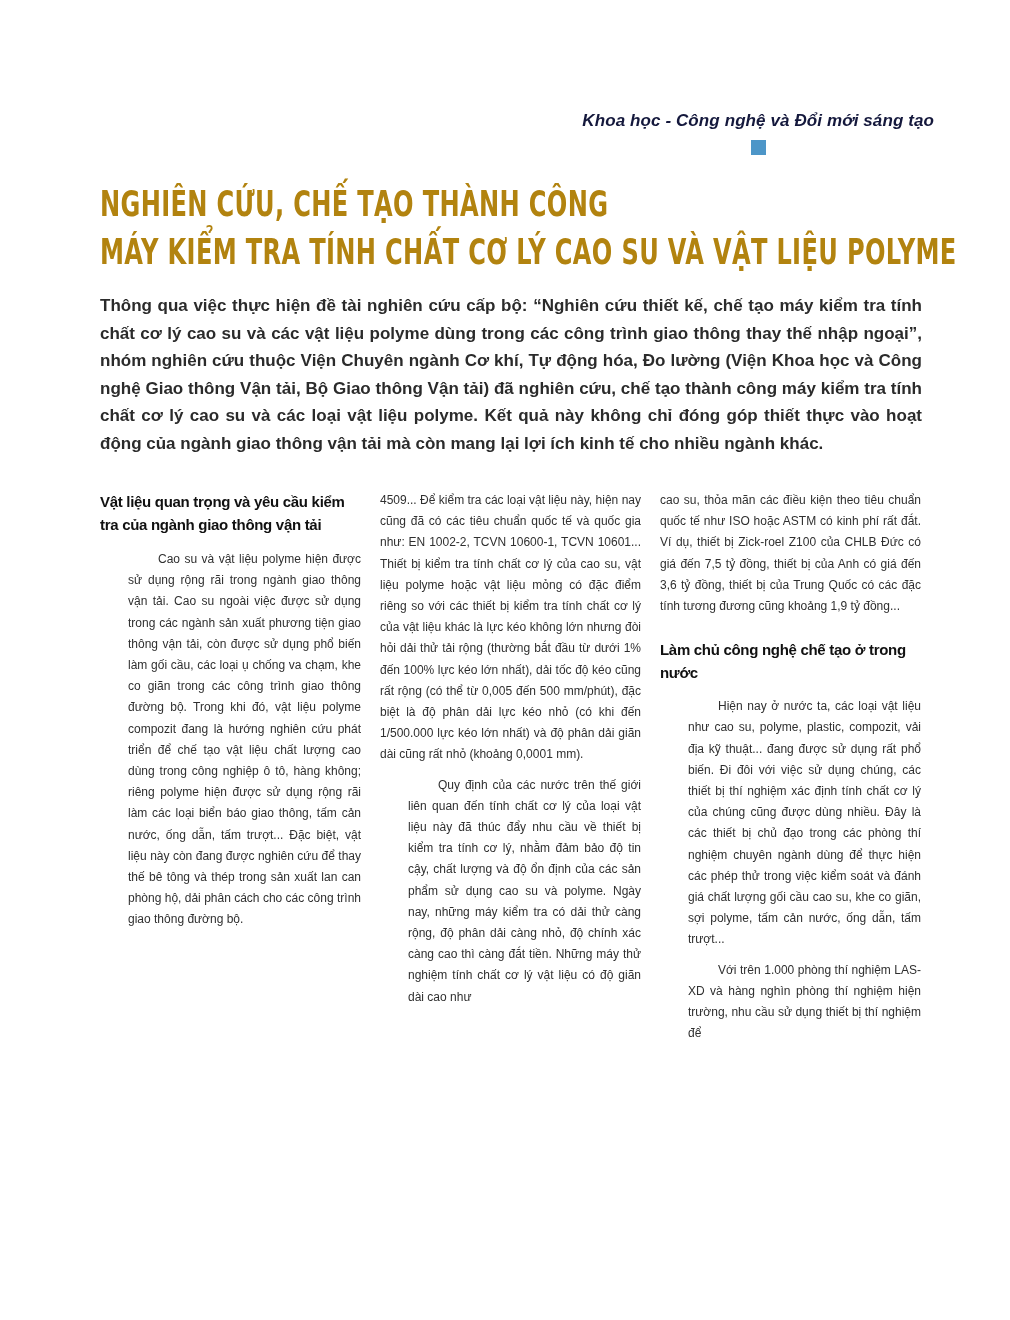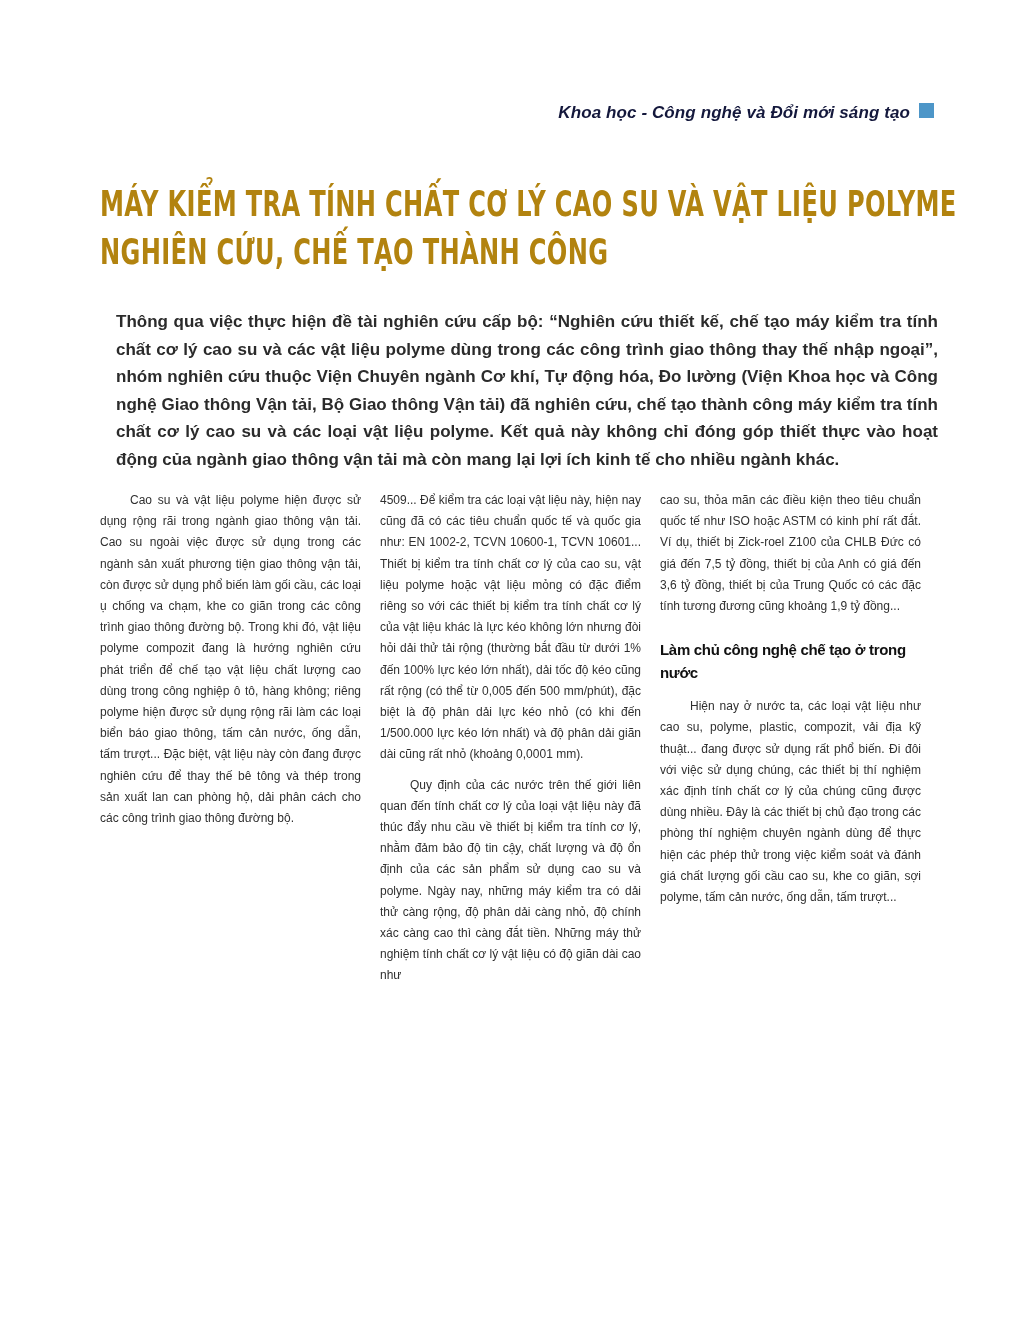--- a/index.html
+++ b/index.html
@@ -3,76 +3,78 @@
 <meta charset="utf-8">
 <style>
   html,body{margin:0;padding:0;}
   body{
     width:1010px;height:1320px;background:#ffffff;position:relative;overflow:hidden;
     font-family:"Liberation Sans", sans-serif;color:#2d2d2d;
   }
   .page{position:absolute;inset:0;background:#fff;}
 
   
-  .header{position:absolute;top:103px;right:76px;display:flex;gap:9px;}
+  .header{position:absolute;top:111px;right:76px;display:flex;align-items:center;gap:9px;flex-direction:column;}
   .header-text{font-size:17px;font-weight:bold;font-style:italic;color:#14183c;letter-spacing:.1px;}
   .header-square{width:15px;height:15px;background:#4d96c8;display:inline-block;}
 
   
   .title{position:absolute;left:100px;top:180px;width:900px;color:#b2830f;}
   .title-line{height:48px;line-height:48px;white-space:nowrap;}
   .condense{display:inline-block;transform:scaleX(.67);transform-origin:0 50%;
     font-size:36px;font-weight:800;letter-spacing:.5px;font-family:"DejaVu Sans", sans-serif;}
 
   
-  .lead{position:absolute;left:100px;top:292px;width:822px;margin:16px;
+  .lead{position:absolute;left:100px;top:292px;width:822px;margin:0;
     font-size:17px;font-weight:bold;line-height:27.5px;text-align:justify;color:#2b2b2b;}
 
   
   .columns{position:absolute;left:100px;top:490px;width:822px;height:708px;
     display:flex;gap:19px;overflow:hidden;}
   .col{width:261px;flex:0 0 261px;overflow:hidden;}
   .col-heading{margin:0 0 13px 0;font-size:15px;font-weight:800;line-height:23px;
     color:#111111;letter-spacing:-.3px;}
   .col-heading.mid{margin-top:21px;margin-bottom:12px;}
   .body-para{margin:0 0 9px 0;font-size:12px;line-height:21.2px;text-align:justify;color:#2f2f2f;}
-  .body-para.indent{text-indent:30px;}
+  .body-para.indent{text-indent:30px;margin-left:28px;}
 
   
   .footer{position:absolute;left:0;top:1220px;width:1010px;height:100px;}
 </style>
 </head>
 <body>
 
 <div class="page">
 
   <div class="header">
     <span class="header-text">Khoa học - Công nghệ và Đổi mới sáng tạo</span>
     <span class="header-square"></span>
   </div>
 
   <div class="title">
+    <div class="title-line"><span class="condense">NGHIÊN CỨU, CHẾ TẠO THÀNH CÔNG</span></div>
     <div class="title-line"><span class="condense">MÁY KIỂM TRA TÍNH CHẤT CƠ LÝ CAO SU VÀ VẬT LIỆU POLYME</span></div>
-    <div class="title-line"><span class="condense">NGHIÊN CỨU, CHẾ TẠO THÀNH CÔNG</span></div>
   </div>
 
   <p class="lead">Thông qua việc thực hiện đề tài nghiên cứu cấp bộ: “Nghiên cứu thiết kế, chế tạo máy kiểm tra tính chất cơ lý cao su và các vật liệu polyme dùng trong các công trình giao thông thay thế nhập ngoại”, nhóm nghiên cứu thuộc Viện Chuyên ngành Cơ khí, Tự động hóa, Đo lường (Viện Khoa học và Công nghệ Giao thông Vận tải, Bộ Giao thông Vận tải) đã nghiên cứu, chế tạo thành công máy kiểm tra tính chất cơ lý cao su và các loại vật liệu polyme. Kết quả này không chỉ đóng góp thiết thực vào hoạt động của ngành giao thông vận tải mà còn mang lại lợi ích kinh tế cho nhiều ngành khác.</p>
 
   <div class="columns">
     <div class="col">
+      <h3 class="col-heading">Vật liệu quan trọng và yêu cầu kiểm tra của ngành giao thông vận tải</h3>
       <p class="body-para indent">Cao su và vật liệu polyme hiện được sử dụng rộng rãi trong ngành giao thông vận tải. Cao su ngoài việc được sử dụng trong các ngành sản xuất phương tiện giao thông vận tải, còn được sử dụng phổ biến làm gối cầu, các loại ụ chống va chạm, khe co giãn trong các công trình giao thông đường bộ. Trong khi đó, vật liệu polyme compozit đang là hướng nghiên cứu phát triển để chế tạo vật liệu chất lượng cao dùng trong công nghiệp ô tô, hàng không; riêng polyme hiện được sử dụng rộng rãi làm các loại biển báo giao thông, tấm cản nước, ống dẫn, tấm trượt... Đặc biệt, vật liệu này còn đang được nghiên cứu để thay thế bê tông và thép trong sản xuất lan can phòng hộ, dải phân cách cho các công trình giao thông đường bộ.</p>
     </div>
     <div class="col">
       <p class="body-para">4509... Để kiểm tra các loại vật liệu này, hiện nay cũng đã có các tiêu chuẩn quốc tế và quốc gia như: EN 1002-2, TCVN 10600-1, TCVN 10601... Thiết bị kiểm tra tính chất cơ lý của cao su, vật liệu polyme hoặc vật liệu mỏng có đặc điểm riêng so với các thiết bị kiểm tra tính chất cơ lý của vật liệu khác là lực kéo không lớn nhưng đòi hỏi dải thử tải rộng (thường bắt đầu từ dưới 1% đến 100% lực kéo lớn nhất), dải tốc độ kéo cũng rất rộng (có thể từ 0,005 đến 500 mm/phút), đặc biệt là độ phân dải lực kéo nhỏ (có khi đến 1/500.000 lực kéo lớn nhất) và độ phân dải giãn dài cũng rất nhỏ (khoảng 0,0001 mm).</p>
       <p class="body-para indent">Quy định của các nước trên thế giới liên quan đến tính chất cơ lý của loại vật liệu này đã thúc đẩy nhu cầu về thiết bị kiểm tra tính cơ lý, nhằm đảm bảo độ tin cậy, chất lượng và độ ổn định của các sản phẩm sử dụng cao su và polyme. Ngày nay, những máy kiểm tra có dải thử càng rộng, độ phân dải càng nhỏ, độ chính xác càng cao thì càng đắt tiền. Những máy thử nghiệm tính chất cơ lý vật liệu có độ giãn dài cao như</p>
     </div>
     <div class="col">
       <p class="body-para">cao su, thỏa mãn các điều kiện theo tiêu chuẩn quốc tế như ISO hoặc ASTM có kinh phí rất đắt. Ví dụ, thiết bị Zick-roel Z100 của CHLB Đức có giá đến 7,5 tỷ đồng, thiết bị của Anh có giá đến 3,6 tỷ đồng, thiết bị của Trung Quốc có các đặc tính tương đương cũng khoảng 1,9 tỷ đồng...</p>
       <h3 class="col-heading mid">Làm chủ công nghệ chế tạo ở trong nước</h3>
       <p class="body-para indent">Hiện nay ở nước ta, các loại vật liệu như cao su, polyme, plastic, compozit, vải địa kỹ thuật... đang được sử dụng rất phổ biến. Đi đôi với việc sử dụng chúng, các thiết bị thí nghiệm xác định tính chất cơ lý của chúng cũng được dùng nhiều. Đây là các thiết bị chủ đạo trong các phòng thí nghiệm chuyên ngành dùng để thực hiện các phép thử trong việc kiểm soát và đánh giá chất lượng gối cầu cao su, khe co giãn, sợi polyme, tấm cản nước, ống dẫn, tấm trượt...</p>
+      <p class="body-para indent">Với trên 1.000 phòng thí nghiệm LAS-XD và hàng nghìn phòng thí nghiệm hiện trường, nhu cầu sử dụng thiết bị thí nghiệm để</p>
     </div>
   </div>
 
   <div class="footer">
     
     
     
     
   </div>
 

